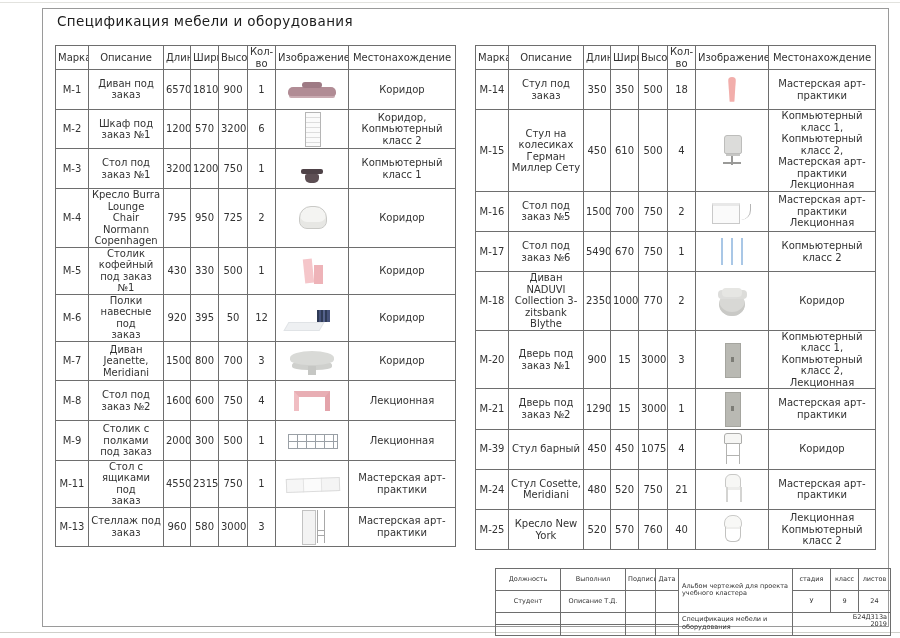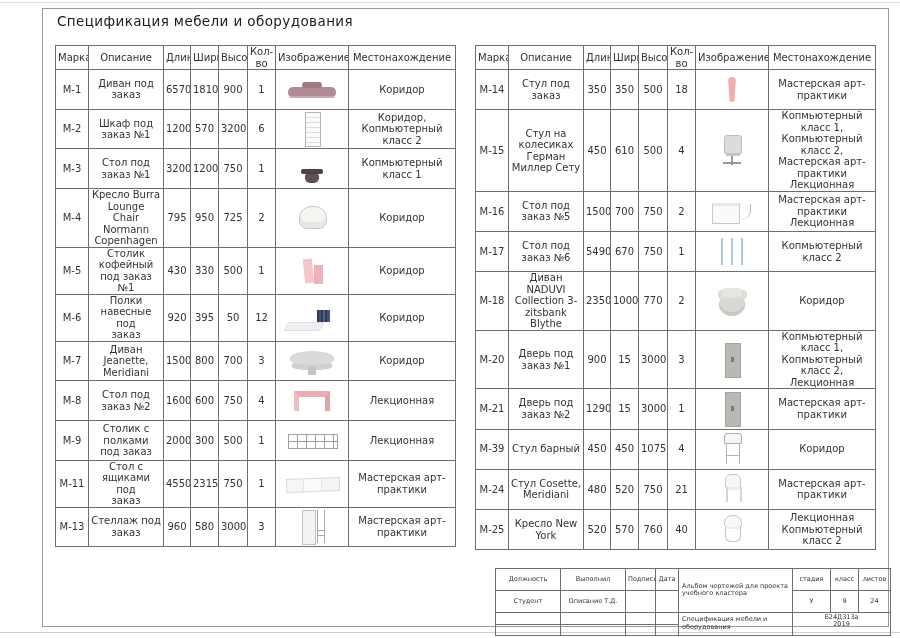--- a/index.html
+++ b/index.html
@@ -111,21 +111,21 @@
   .title-block th,.title-block td{
     border:1px solid #6e6e6e;padding:0 2px;text-align:center;
     vertical-align:middle;font-weight:normal;overflow:hidden;
   }
   .title-block tr.r1{height:16px;}
   .title-block tr.r2{height:16px;}
   .title-block tr.r3{height:12px;}
   .title-block tr.r4{height:11px;}
   .title-block td.proj{text-align:left;vertical-align:top;padding:14px 3px;}
   .title-block td.doc{text-align:left;padding:0 3px;}
-  .title-block td.code{text-align:center;vertical-align:top;padding:1px 3px;}
+  .title-block td.code{text-align:right;vertical-align:top;padding:1px 3px;}
 </style>
 </head>
 <body>
 
 <div class="hairline top"></div>
 <div class="hairline bottom"></div>
 <div class="sheet-frame"></div>
 
 <div class="sheet-title">Спецификация мебели и оборудования</div>
 

